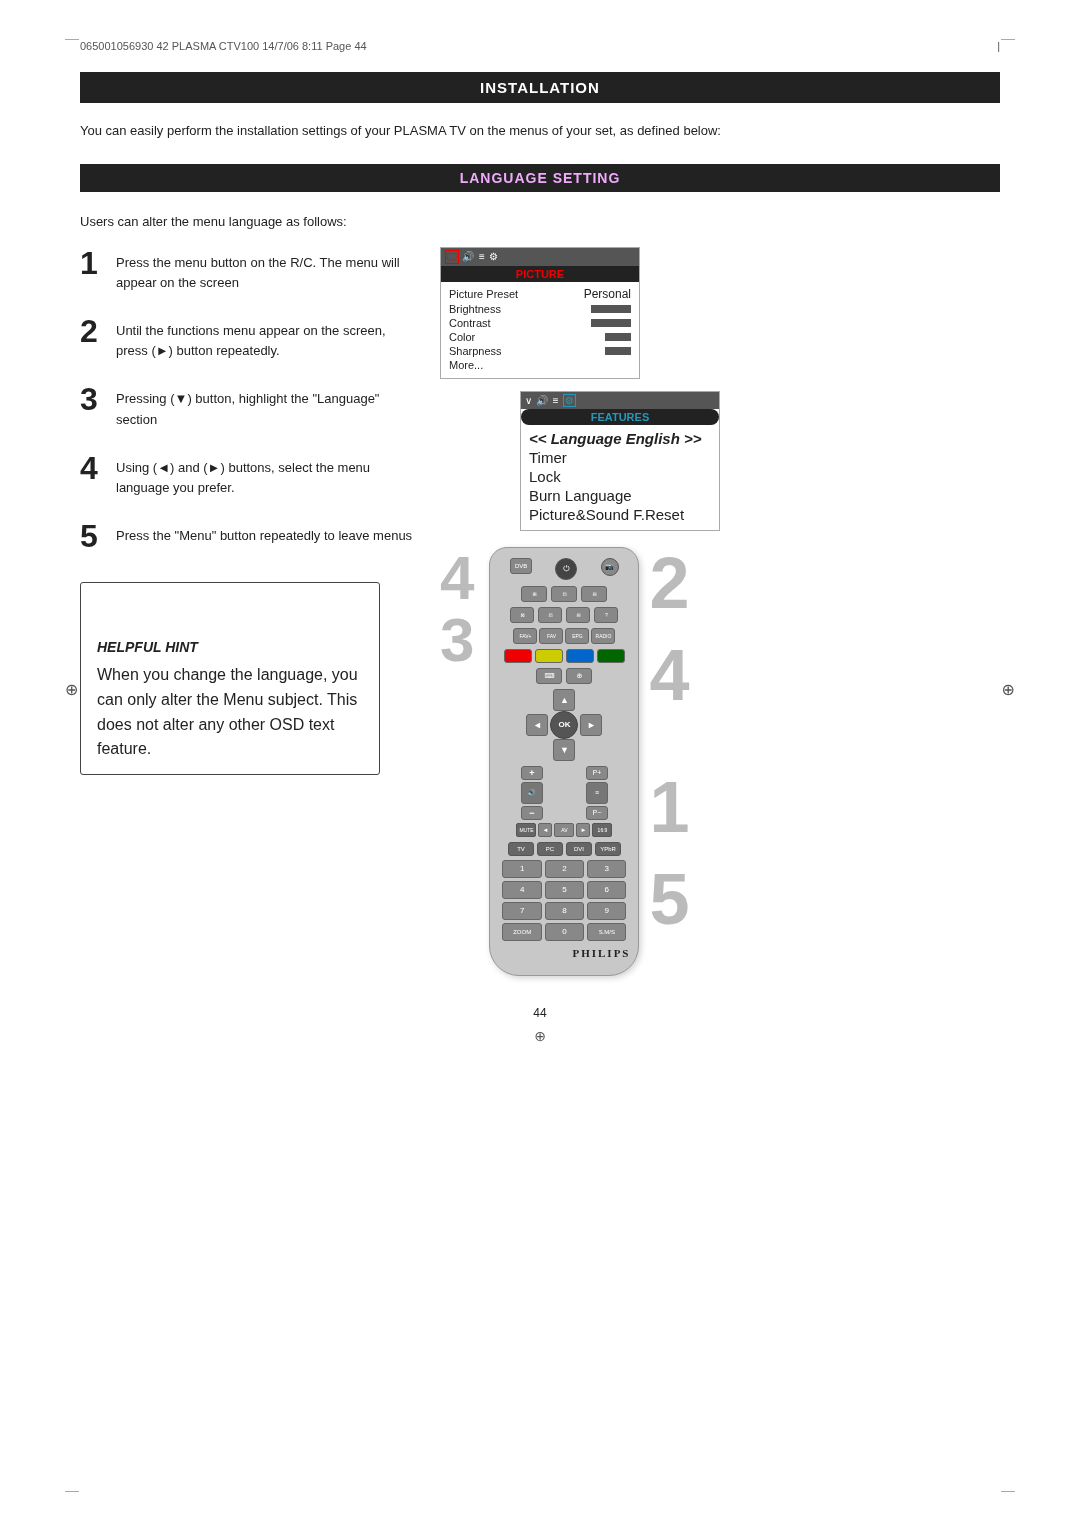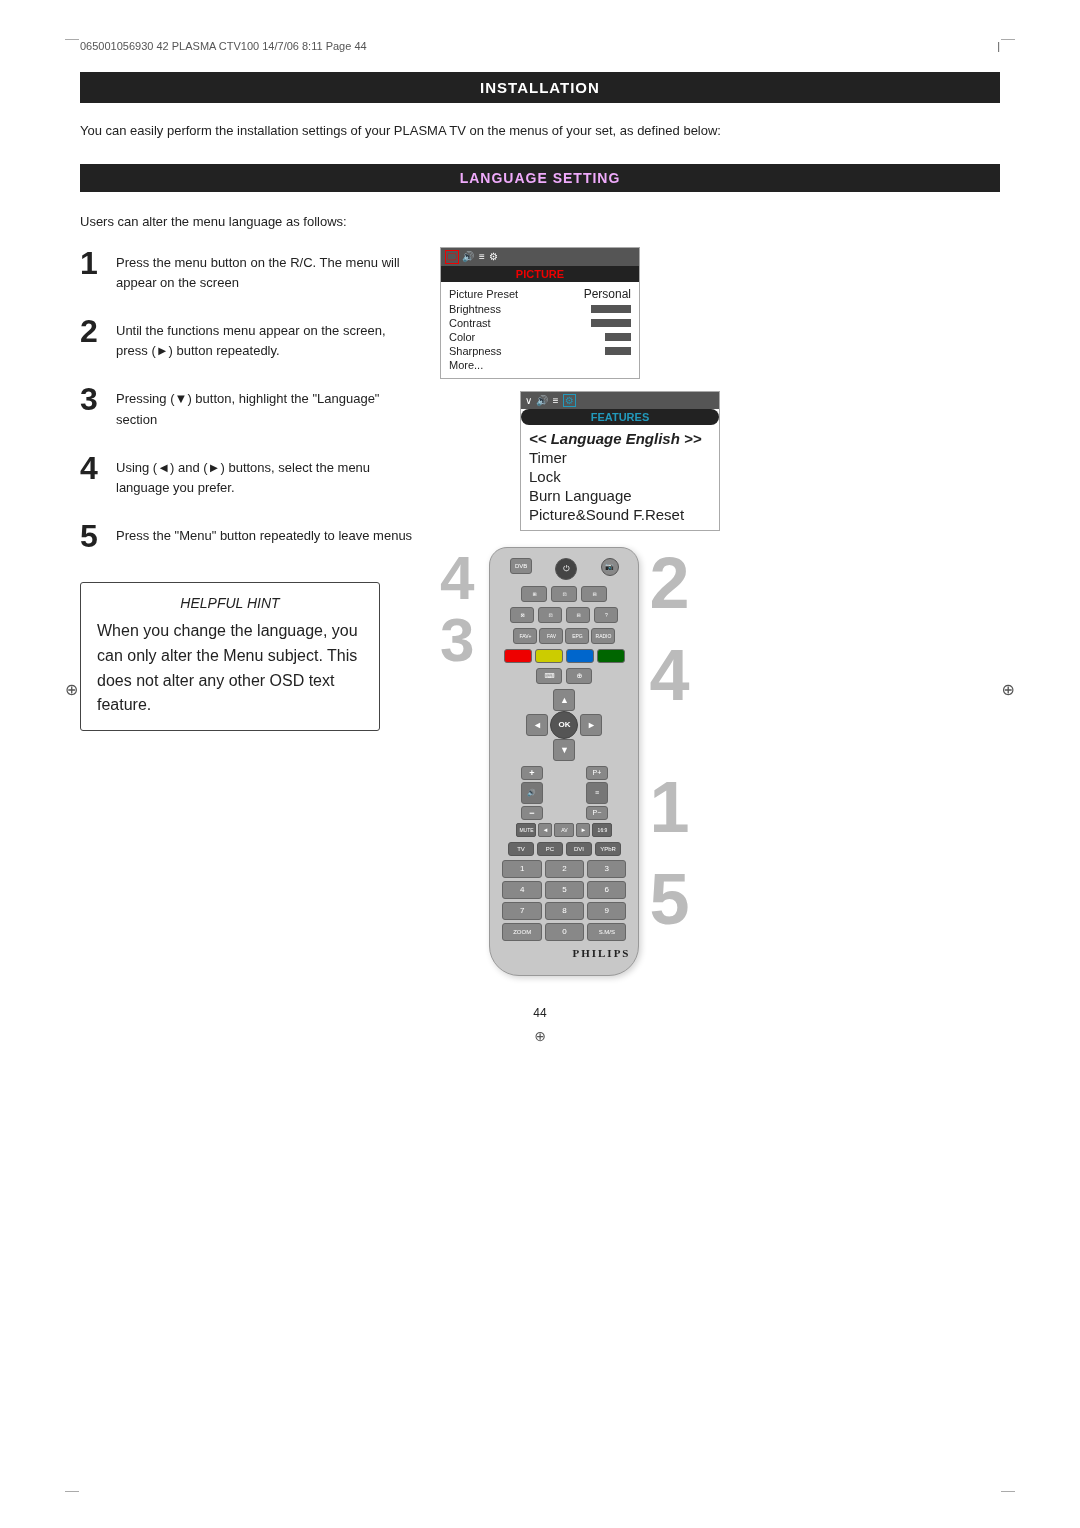--- a/index.html
+++ b/index.html
@@ -230,24 +230,25 @@
     
     .hint-box {
       border: 1.5px solid #444;
       border-radius: 3px;
       padding: 12px 16px;
       margin-top: 30px;
       max-width: 300px;
     }
     .hint-title {
       font-style: italic;
-      font-weight: normal;
+      font-weight: bold;
       font-size: 14px;
       margin-bottom: 8px;
-      text-align: center;
+      text-align: left;
+      margin-top: 44px;
     }
     .hint-text {
       font-size: 16px;
       line-height: 1.55;
     }
     .page-num {
       text-align: center;
       font-size: 12px;
       margin-top: 30px;
     }

